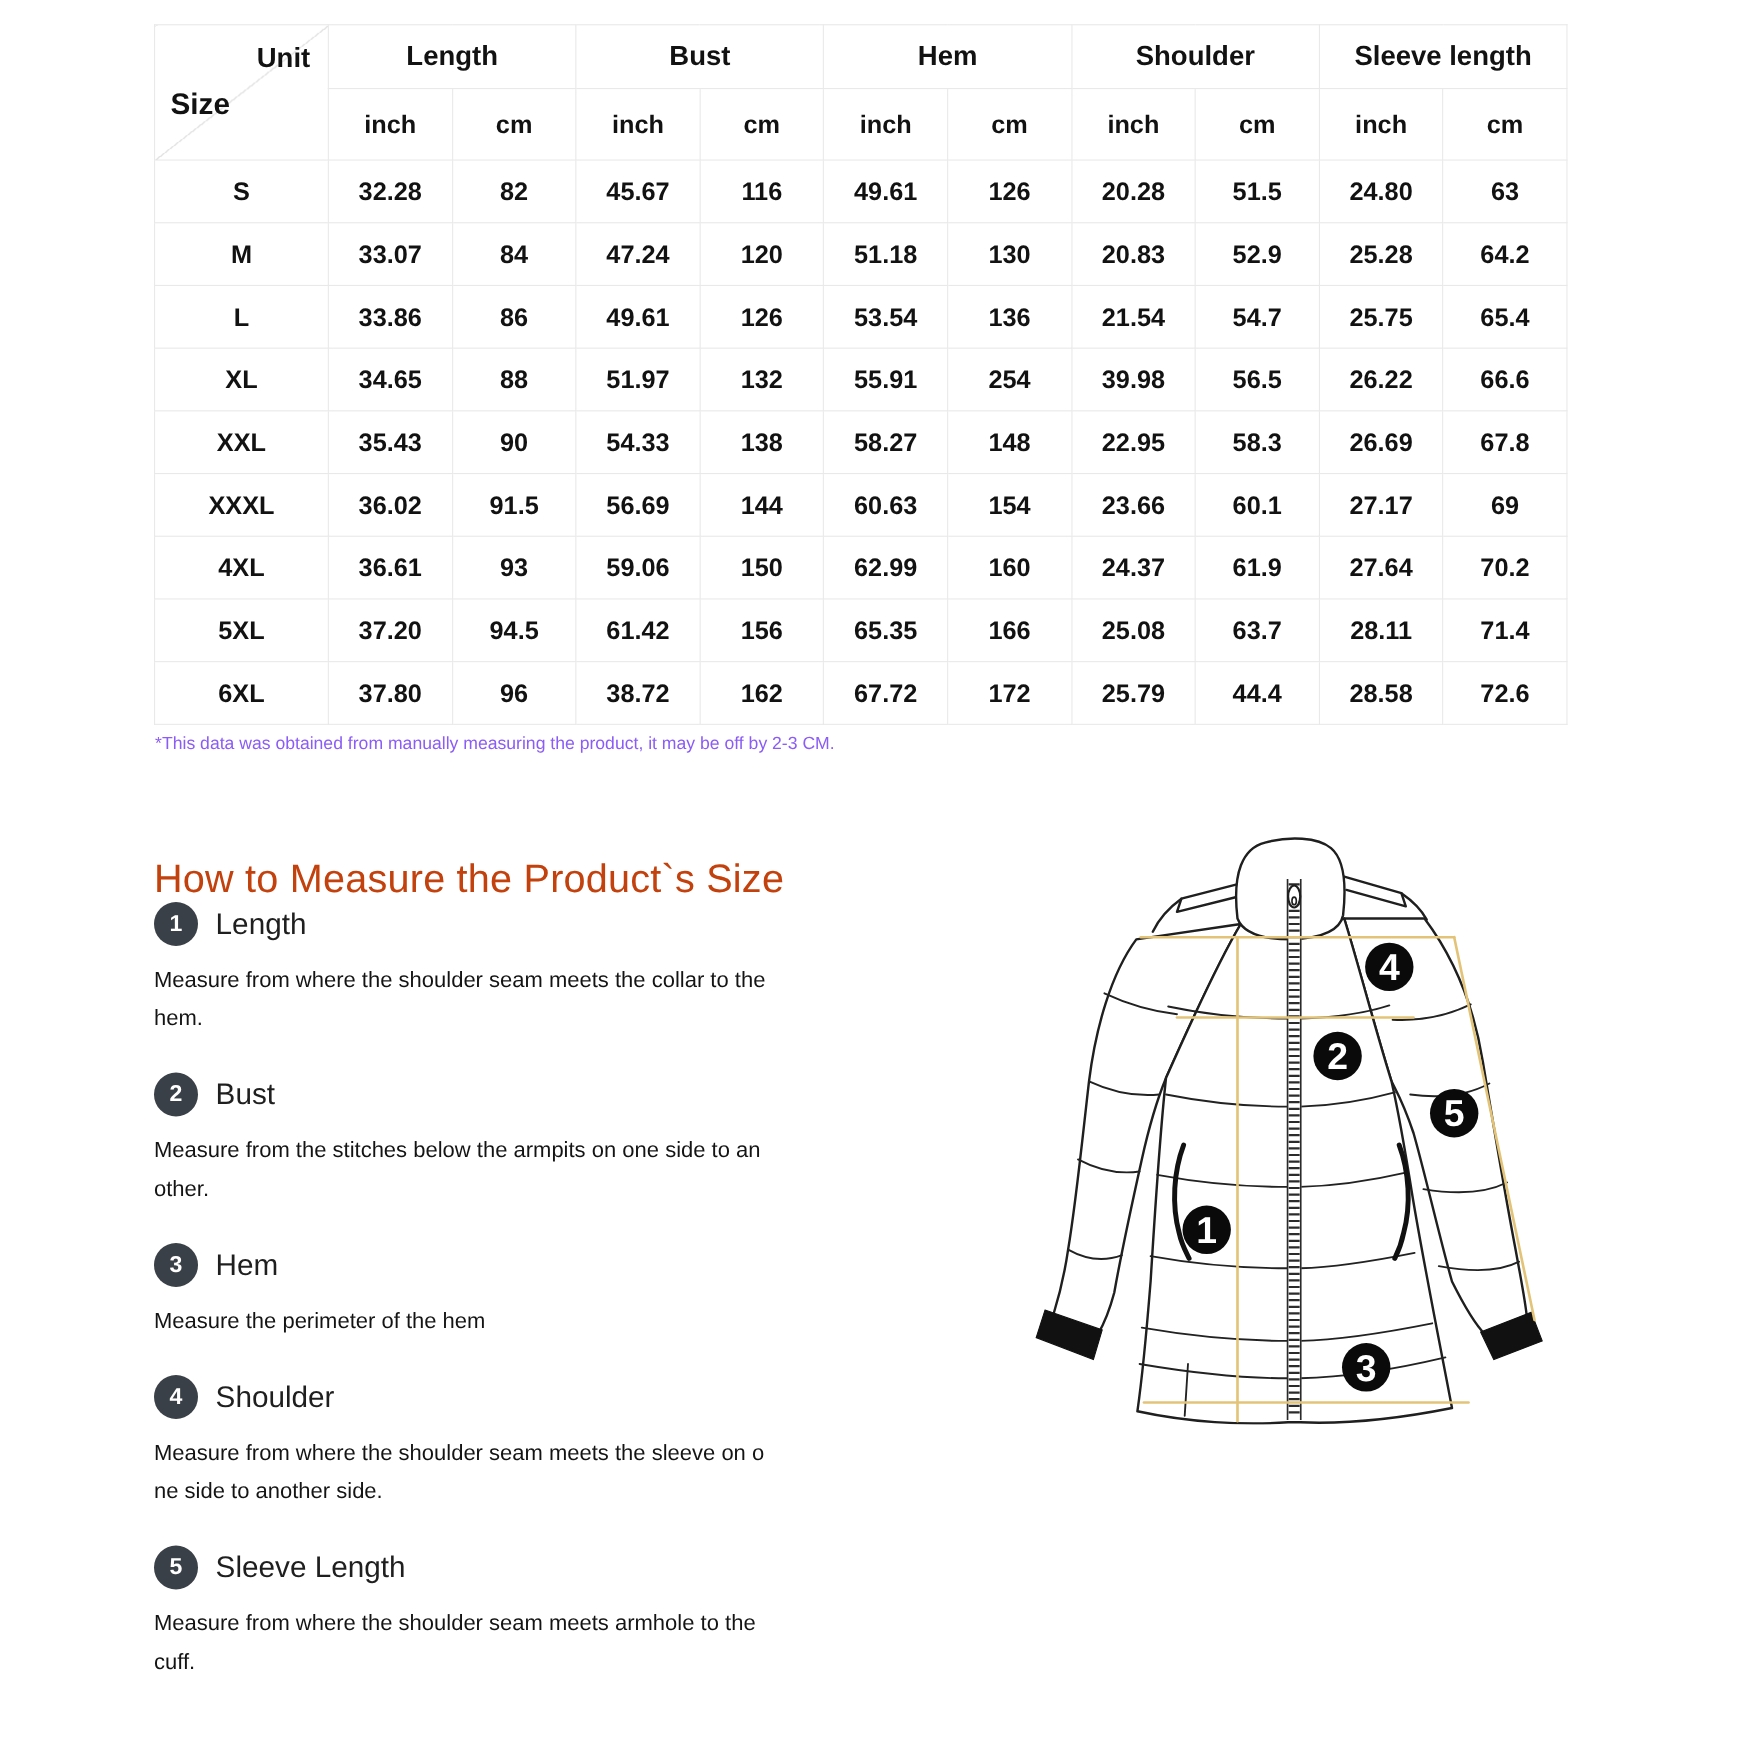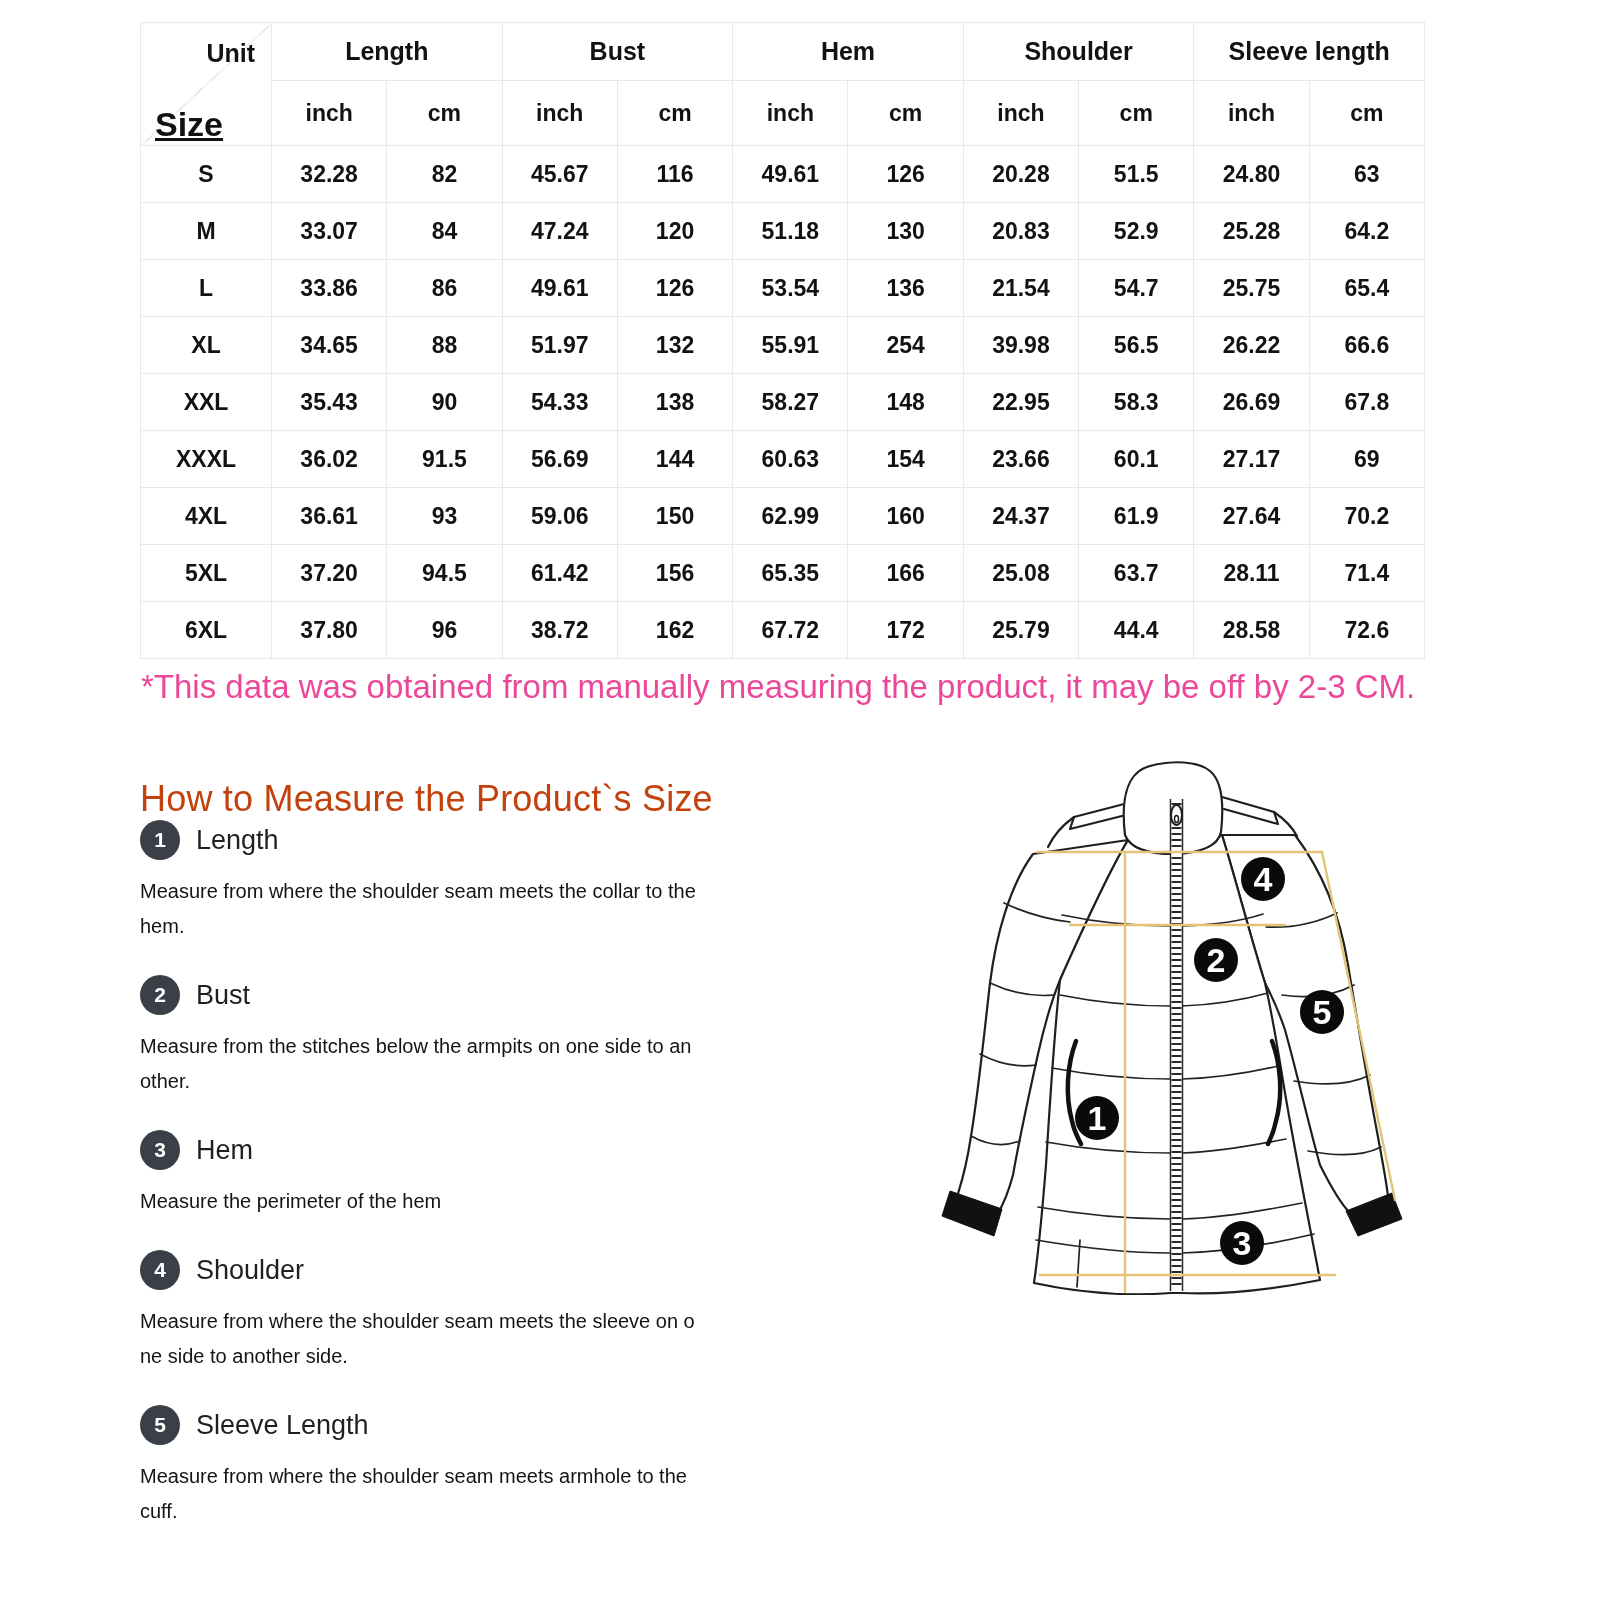--- a/index.html
+++ b/index.html
@@ -4,26 +4,26 @@
 <style>
   html,body{margin:0;padding:0;background:#ffffff;}
   body{width:1600px;height:1600px;position:relative;font-family:"Liberation Sans",sans-serif;color:#141414;overflow:hidden;}
 
   
   table.size-table{position:absolute;left:140px;top:22px;width:1285px;border-collapse:collapse;table-layout:fixed;background:#fff;}
   .size-table th,.size-table td{border:1px solid #e9e9e9;text-align:center;vertical-align:middle;font-weight:bold;color:#121212;padding:0;}
   .size-table th.group{height:57px;font-size:25px;}
   .size-table tr.subrow th{height:64px;font-size:23px;}
   .size-table tbody th,.size-table tbody td{height:56px;font-size:23px;}
-  .size-table th.corner{position:relative;background-image:linear-gradient(to bottom right,transparent 49.7%,#e2e2e2 49.7%,#e2e2e2 50.3%,transparent 50.3%);}
+  .size-table th.corner{position:relative;background-image:linear-gradient(to bottom right,transparent 49.7%,#e2e2e2 49.7%,#e2e2e2 50.3%,transparent 50.3%);padding-left:27px;}
   .corner .unit{position:absolute;top:16px;right:16px;font-size:25px;}
-  .corner .size{position:absolute;bottom:1px;left:14px;font-size:34px;text-decoration:underline;}
+  .corner .size{position:absolute;bottom:34px;left:14px;font-size:27px;}
 
   
-  .note{position:absolute;left:141px;top:668px;font-size:33px;color:#ec4899;}
+  .note{position:absolute;left:141px;top:668px;font-size:16px;color:#8b5cf6;}
   .howto-title{position:absolute;left:140px;top:748px;font-size:36px;font-weight:400;color:#c2410c;letter-spacing:.2px;}
 
   
   .measure-item{position:absolute;left:140px;width:720px;}
   .mi-1{top:820px;} .mi-2{top:975px;} .mi-3{top:1130px;} .mi-4{top:1250px;} .mi-5{top:1405px;}
   .item-row{display:flex;align-items:center;gap:16px;height:40px;}
   .badge{width:40px;height:40px;border-radius:50%;background:#3a4047;color:#ffffff;font-size:21px;font-weight:bold;display:flex;align-items:center;justify-content:center;flex:0 0 40px;}
   .item-label{font-size:27px;color:#1f1f1f;}
   .item-desc{margin:14px 0 0 0;font-size:20px;line-height:35px;color:#141414;width:712px;white-space:pre-line;}
 

